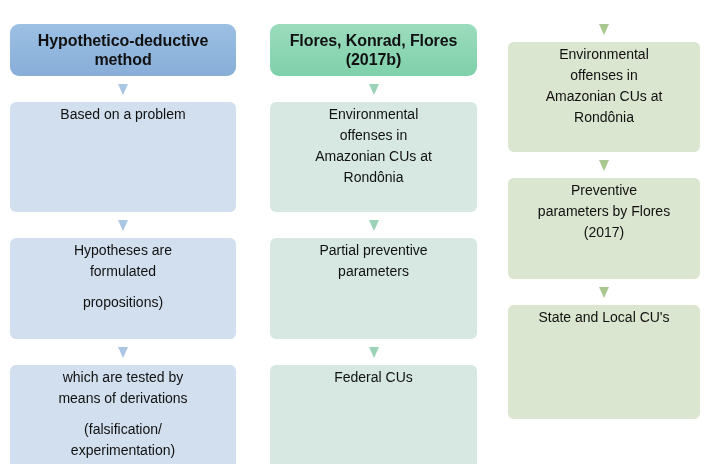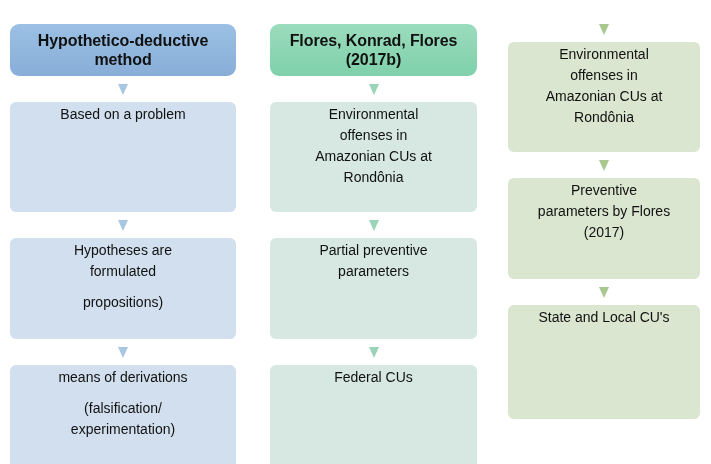--- a/index.html
+++ b/index.html
@@ -132,20 +132,21 @@
       <span class="line">formulated</span>
       <span class="gap"></span>
       <span class="line">propositions)</span>
     </div>
 
     <div class="connector">
       <span class="arrow"></span>
     </div>
 
     <div class="node node-body row-3">
+      <span class="line">which are tested by</span>
       <span class="line">means of derivations</span>
       <span class="gap"></span>
       <span class="line">(falsification/</span>
       <span class="line">experimentation)</span>
     </div>
   </div>
 
   <div class="column col-1 c1">
 
     <div class="node node-header">

